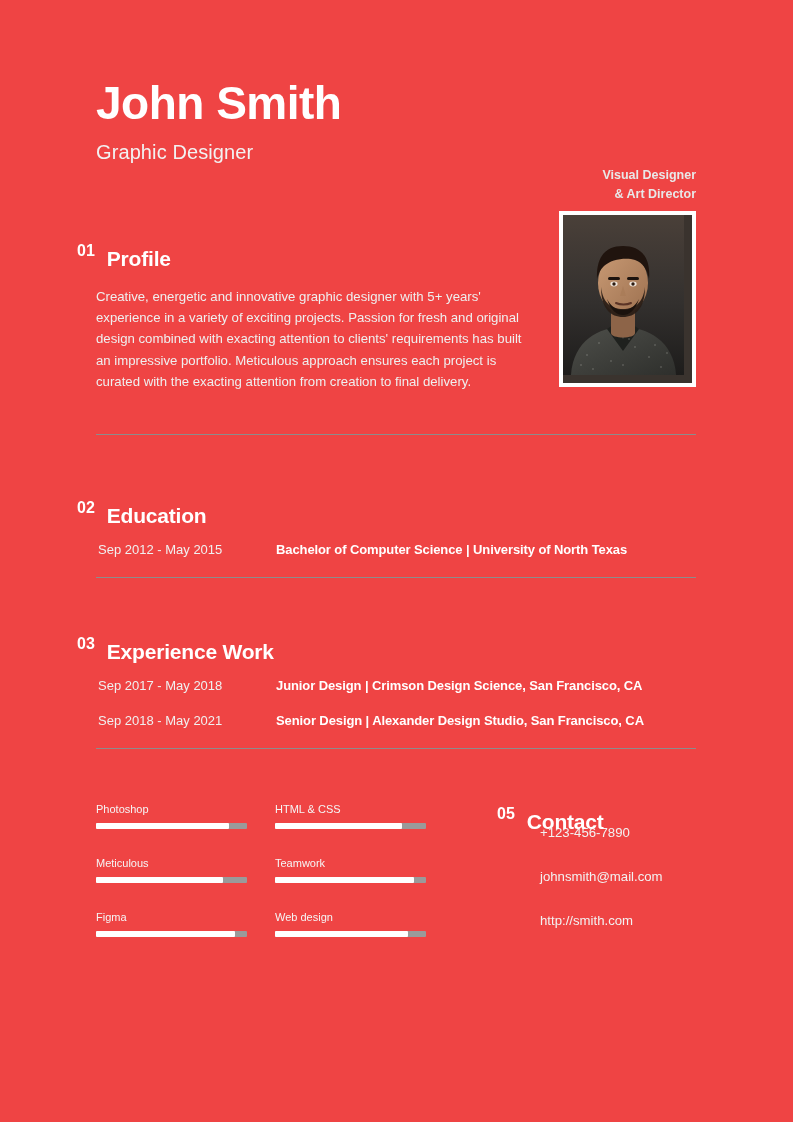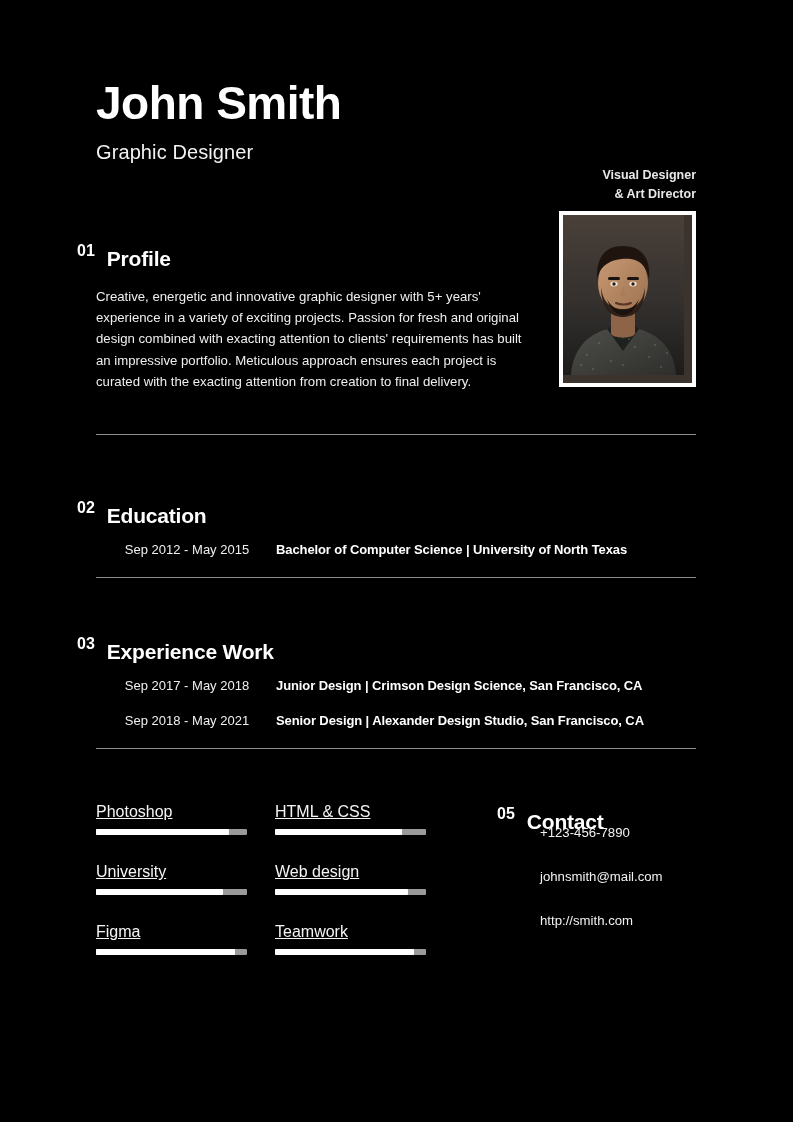--- a/index.html
+++ b/index.html
@@ -11,21 +11,21 @@
     height: 1122px;
     background: #262626;
     font-family: "Liberation Sans", sans-serif;
     color: #ffffff;
     overflow: hidden;
   }
   .page {
     position: relative;
     width: 793px;
     height: 1122px;
-    background: #000000;
+    background: #ef4444;
   }
   .content {
     position: absolute;
     left: 96px;
     top: 0;
     width: 600px;
   }
 
   
   .header {
@@ -114,21 +114,20 @@
   }
   .photo-frame svg { display: block; }
 
   
   .entries { margin-top: 16px; }
   .entry {
     display: flex;
     align-items: baseline;
     margin-bottom: 20px;
     font-size: 13px;
-    text-align: center;
   }
   .entry-date {
     width: 178px;
     flex: 0 0 178px;
     color: #f0f0f0;
     font-weight: 400;
     padding-left: 2px;
   }
   .entry-desc {
     font-weight: bold;
@@ -156,24 +155,23 @@
   .skill-groups {
     display: flex;
     gap: 28px;
     margin-top: 22px;
   }
   .skill-group { width: 151px; }
   .skill {
     margin-bottom: 28px;
   }
   .skill-label {
-    font-size: 16px;
+    font-size: 11px;
     color: #f5f5f5;
     margin-bottom: 8px;
-    text-decoration: underline;
   }
   .bar-track {
     height: 6px;
     background: #9a9a9a;
     width: 151px;
     border-radius: 1px;
     position: relative;
   }
   .bar-fill {
     height: 6px;
@@ -323,50 +321,50 @@
 
           <div class="skill-groups">
             <div class="skill-group">
               <div class="skill">
                 <div class="skill-label">Photoshop</div>
                 <div class="bar-track">
                   <div class="bar-fill" style="width:88%"></div>
                 </div>
               </div>
               <div class="skill">
-                <div class="skill-label">University</div>
+                <div class="skill-label">Meticulous</div>
                 <div class="bar-track">
                   <div class="bar-fill" style="width:84%"></div>
                 </div>
               </div>
               <div class="skill">
                 <div class="skill-label">Figma</div>
                 <div class="bar-track">
                   <div class="bar-fill" style="width:92%"></div>
                 </div>
               </div>
             </div>
 
             <div class="skill-group">
               <div class="skill">
                 <div class="skill-label">HTML &amp; CSS</div>
                 <div class="bar-track">
                   <div class="bar-fill" style="width:84%"></div>
                 </div>
               </div>
               <div class="skill">
+                <div class="skill-label">Teamwork</div>
+                <div class="bar-track">
+                  <div class="bar-fill" style="width:92%"></div>
+                </div>
+              </div>
+              <div class="skill">
                 <div class="skill-label">Web design</div>
                 <div class="bar-track">
                   <div class="bar-fill" style="width:88%"></div>
-                </div>
-              </div>
-              <div class="skill">
-                <div class="skill-label">Teamwork</div>
-                <div class="bar-track">
-                  <div class="bar-fill" style="width:92%"></div>
                 </div>
               </div>
             </div>
           </div>
         </div>
 
         <div class="contact-col">
           <div class="sec-head contact-head">
             <span class="sec-num">05</span>
             <span class="sec-title">Contact</span>

